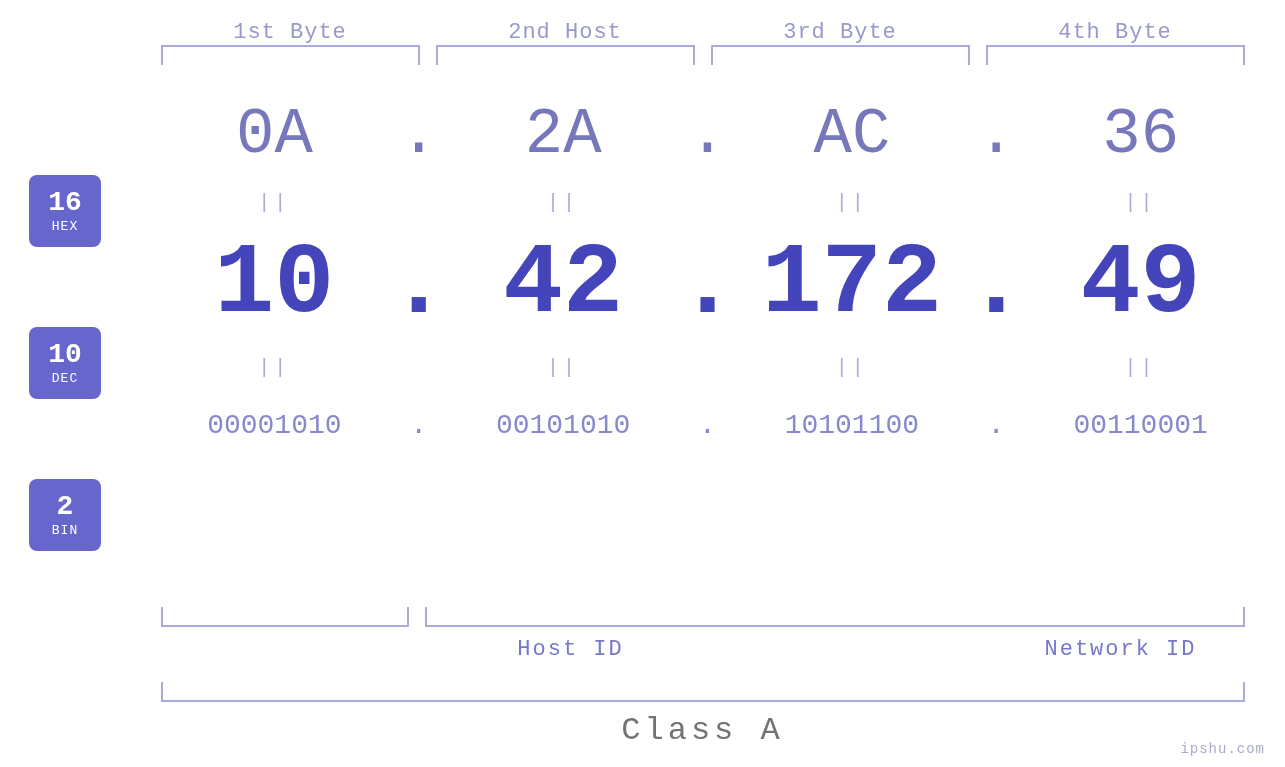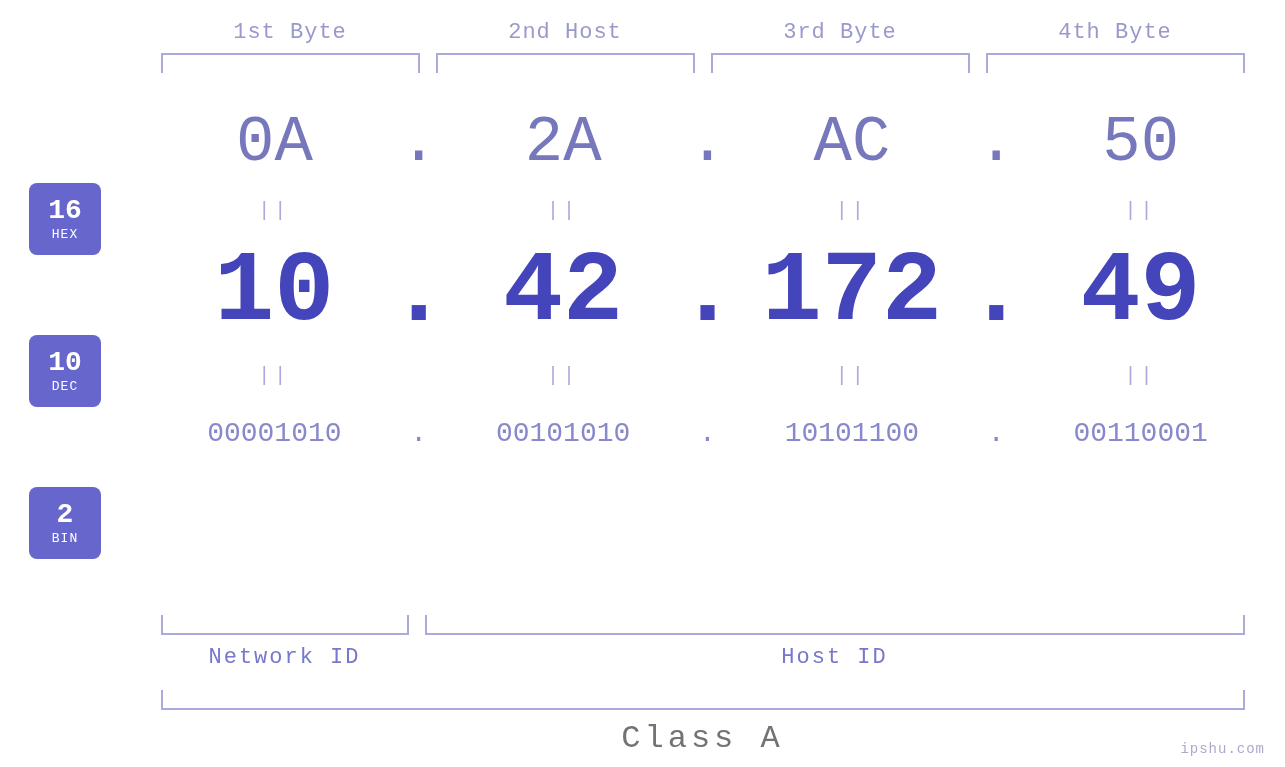--- a/index.html
+++ b/index.html
@@ -20,21 +20,20 @@
       flex-direction: column;
       align-items: center;
       padding-top: 20px;
     }
 
     
     .byte-labels-row {
       display: flex;
       width: 1100px;
       margin-left: 120px;
-      margin-bottom: 8px;
     }
 
     .byte-label {
       flex: 1;
       text-align: center;
       color: #9999cc;
       font-size: 22px;
       letter-spacing: 1px;
     }
 
@@ -255,21 +254,21 @@
         <div class="dot-cell">
           <span class="hex-dot">.</span>
         </div>
         <div class="byte-cell">
           <span class="hex-value">AC</span>
         </div>
         <div class="dot-cell">
           <span class="hex-dot">.</span>
         </div>
         <div class="byte-cell">
-          <span class="hex-value">50</span>
+          <span class="hex-value">36</span>
         </div>
       </div>
 
       <div class="equals-row">
         <div class="equals-cell">||</div>
         <div class="equals-dot-cell"></div>
         <div class="equals-cell">||</div>
         <div class="equals-dot-cell"></div>
         <div class="equals-cell">||</div>
         <div class="equals-dot-cell"></div>
@@ -338,22 +337,22 @@
   </div>
 
   <div style="display:flex; width:1100px; margin-left:120px; margin-top:6px;">
 
     <div style="width:248px; height:20px; border-bottom:2px solid #aaaadd; border-left:2px solid #aaaadd; border-right:2px solid #aaaadd; margin:0 8px;"></div>
 
     <div style="flex:1; height:20px; border-bottom:2px solid #aaaadd; border-left:2px solid #aaaadd; border-right:2px solid #aaaadd; margin:0 8px;"></div>
   </div>
 
   <div style="display:flex; width:1100px; margin-left:120px; margin-top:10px;">
+    <div style="flex:1; text-align:center; color:#7777cc; font-size:22px; letter-spacing:2px; font-family:'Courier New',monospace; margin:0 8px;">Host ID</div>
     <div style="width:248px; text-align:center; color:#7777cc; font-size:22px; letter-spacing:2px; font-family:'Courier New',monospace; margin:0 8px;">Network ID</div>
-    <div style="flex:1; text-align:center; color:#7777cc; font-size:22px; letter-spacing:2px; font-family:'Courier New',monospace; margin:0 8px;">Host ID</div>
   </div>
 
   <div style="display:flex; width:1100px; margin-left:120px; margin-top:20px;">
     <div style="flex:1; height:20px; border-bottom:2px solid #aaaadd; border-left:2px solid #aaaadd; border-right:2px solid #aaaadd; margin:0 8px;"></div>
   </div>
 
   <div style="display:flex; width:1100px; margin-left:120px; margin-top:10px; justify-content:center;">
     <span style="color:#737373; font-size:32px; letter-spacing:4px; font-family:'Courier New',monospace;">Class A</span>
   </div>
 

